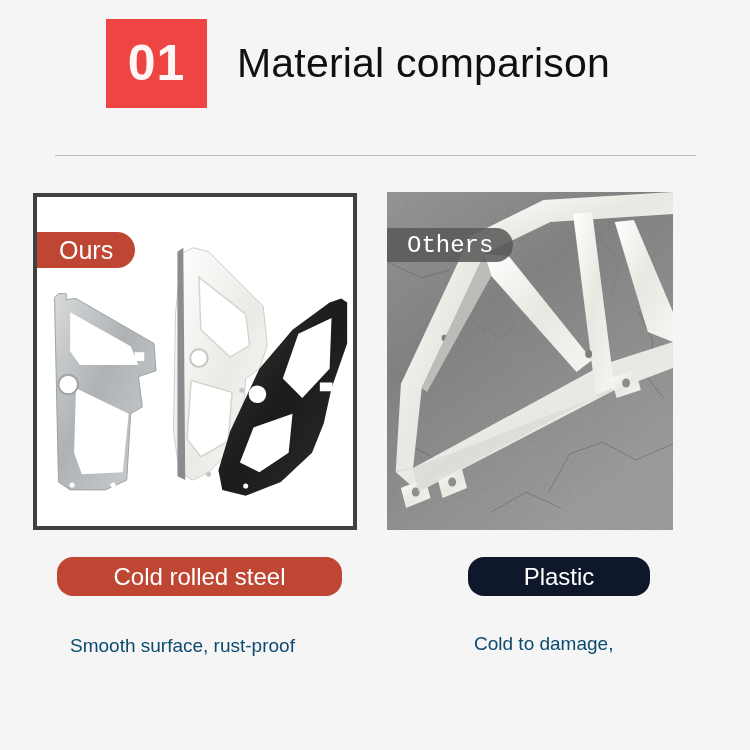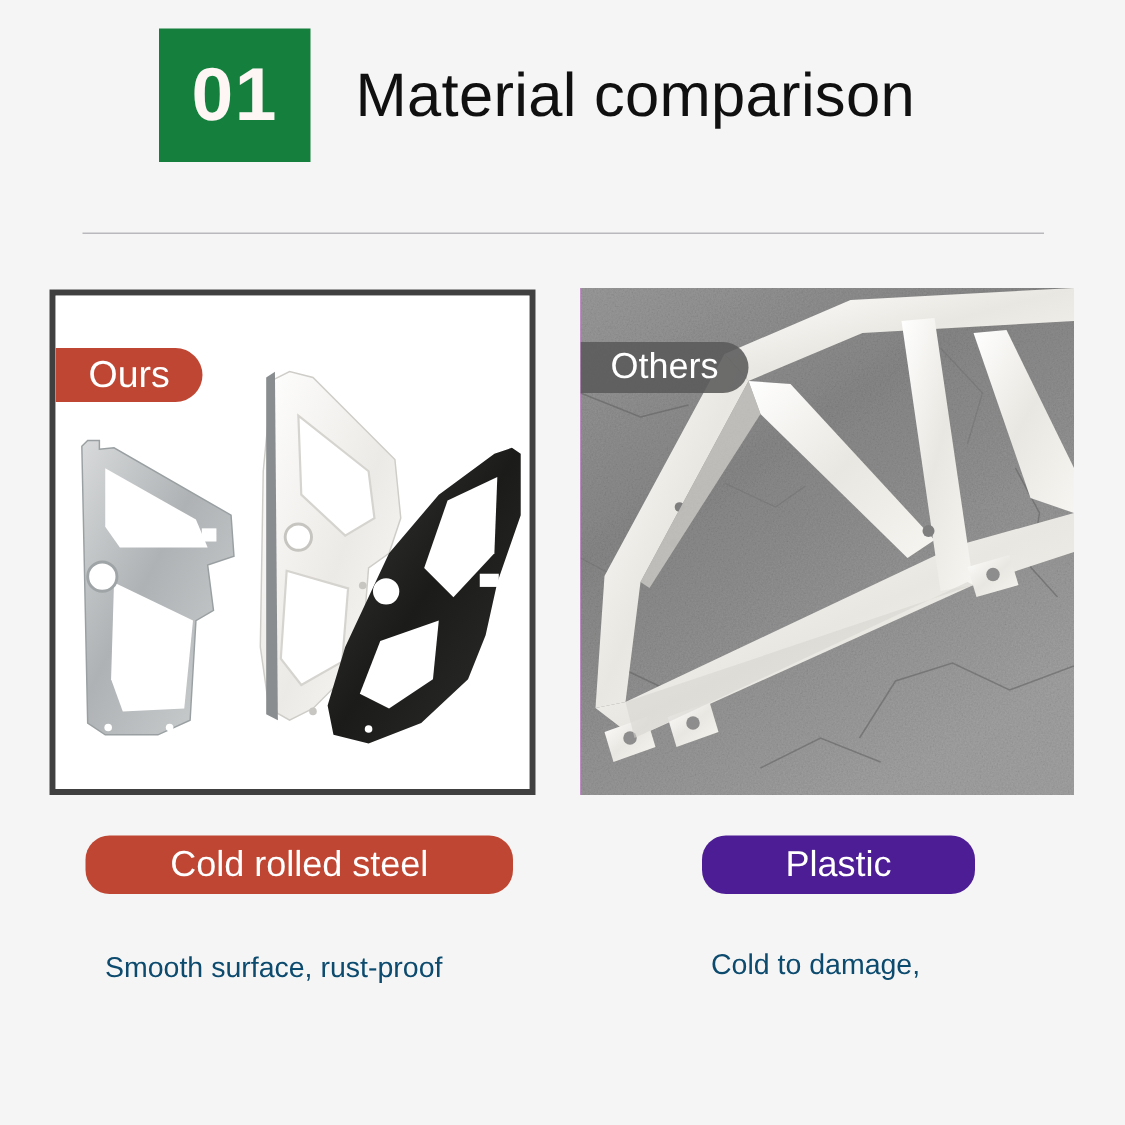--- a/index.html
+++ b/index.html
@@ -26,21 +26,21 @@
     left: 106px;
     top: 17px;
     width: 600px;
     height: 92px;
     display: flex;
     align-items: center;
   }
   .step-badge {
     width: 101px;
     height: 89px;
-    background: #15803d;
+    background: #ef4444;
     color: #fdf6f4;
     display: flex;
     align-items: center;
     justify-content: center;
     font-size: 50px;
     font-weight: bold;
     letter-spacing: 1px;
     line-height: 1;
     flex: 0 0 auto;
   }
@@ -95,24 +95,25 @@
     left: 0;
     top: 0;
     width: 100%;
     height: 100%;
   }
 
   .panel-others {
     position: absolute;
     left: 387px;
     top: 192px;
-    width: 329px;
+    width: 286px;
     height: 338px;
     overflow: hidden;
-    background: #a21caf;
+    background: #0c4a6e;
+    font-family: Liberation Mono, monospace;
   }
   .badge-others {
     position: absolute;
     left: 0px;
     top: 36px;
     height: 34px;
     padding: 0 20px;
     background: rgba(90,90,90,0.88);
     color: #ffffff;
     font-size: 24px;
@@ -145,21 +146,21 @@
     top: 557px;
     width: 285px;
     height: 39px;
     background: #bf4632;
   }
   .caption-others {
     left: 468px;
     top: 557px;
     width: 182px;
     height: 39px;
-    background: #4c1d95;
+    background: #0f172a;
     text-align: center;
   }
 
   
   .desc {
     position: absolute;
     font-size: 19px;
     color: #0c4a6e;
     line-height: 36px;
   }

